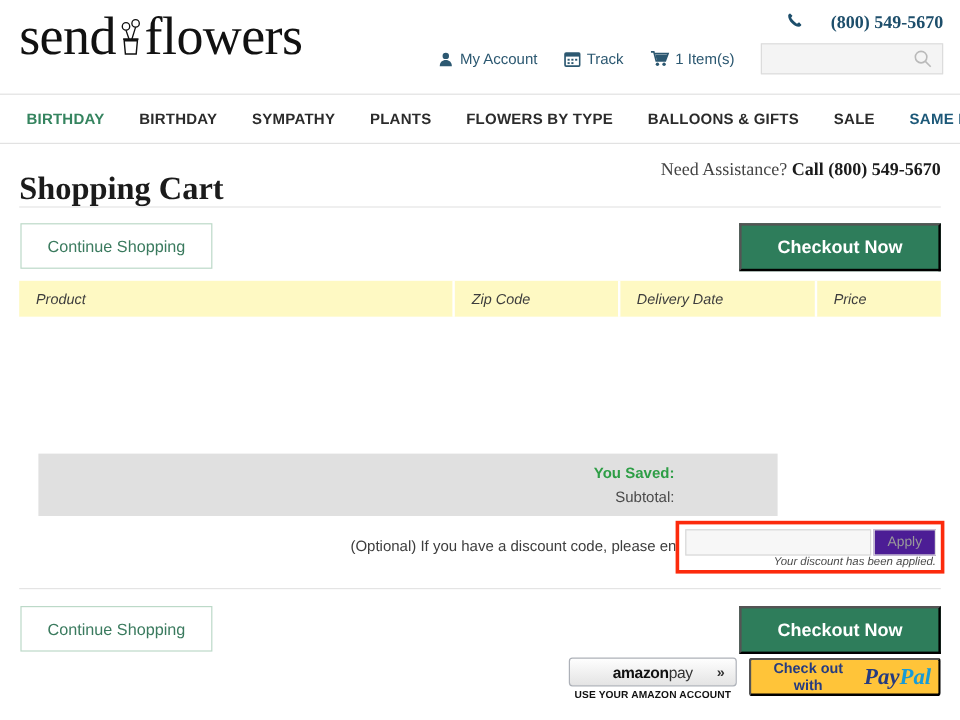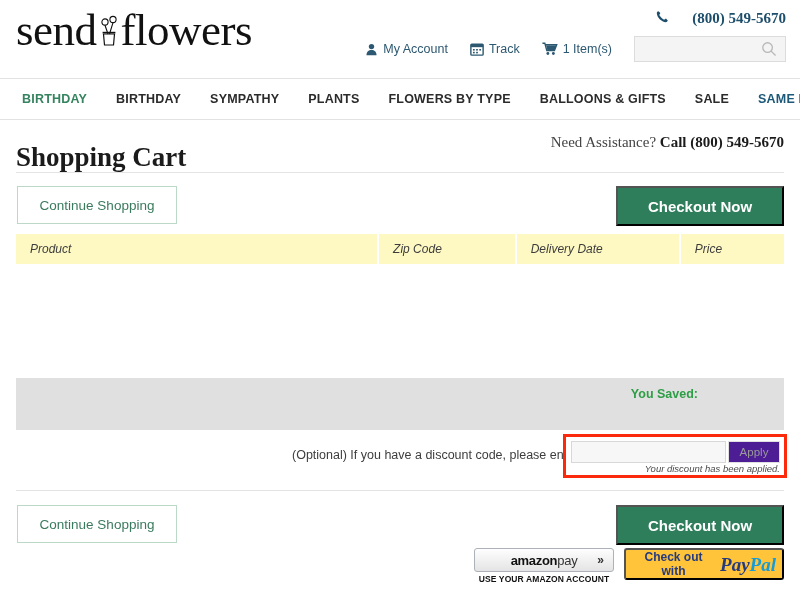--- a/index.html
+++ b/index.html
@@ -66,21 +66,21 @@
   .th { font-size:12px; color:#3d3d3d; padding-left:14px; height:30px; display:flex;
         align-items:center; border-right:2px solid #ffffff; }
   .th:last-child { border-right:0; }
   .th.product { width:370px; }
   .th.zip { width:140px; }
   .th.delivery { width:167px; }
   .th.price { width:105px; }
   .tbody-empty { height:114px; background:#ffffff; }
 
   
-  .totals { position:absolute; top:378px; left:16px; width:768px; height:52px;
+  .totals { position:absolute; top:378px; left:32px; width:616px; height:52px;
             background:#e0e0e0; padding-top:6px; }
   .totline { display:flex; justify-content:flex-end; padding-right:86px; font-size:12.5px;
              line-height:20px; }
   .totline .lbl.saved { color:#2e9e46; font-weight:bold; }
   .totline .lbl.sub { color:#4a4a4a; }
 
   
   .discount-wrap { position:absolute; top:434px; left:0; width:800px; height:48px; }
   .discount-text { position:absolute; left:292px; top:14px; font-size:12.5px; color:#3d3d3d; }
   .discount-box { position:absolute; left:563px; top:0; width:224px; height:44px;
@@ -240,20 +240,24 @@
       <div class="th price">Price</div>
     </div>
     <div class="tbody-empty"></div>
   </div>
 
   <div class="totals">
     <div class="totline">
       <span class="lbl saved">You Saved:</span>
       <span class="val"></span>
     </div>
+    <div class="totline">
+      <span class="lbl sub">Subtotal:</span>
+      <span class="val"></span>
+    </div>
   </div>
 
   <div class="discount-wrap">
     <div class="discount-text">(Optional) If you have a discount code, please enter it here</div>
     <div class="discount-box">
       <div class="disc-inner">
         <input class="disc-input" type="text" value="" placeholder="" style="">
         <button class="disc-apply">Apply</button>
         <div class="disc-note">Your discount has been applied.</div>
       </div>

